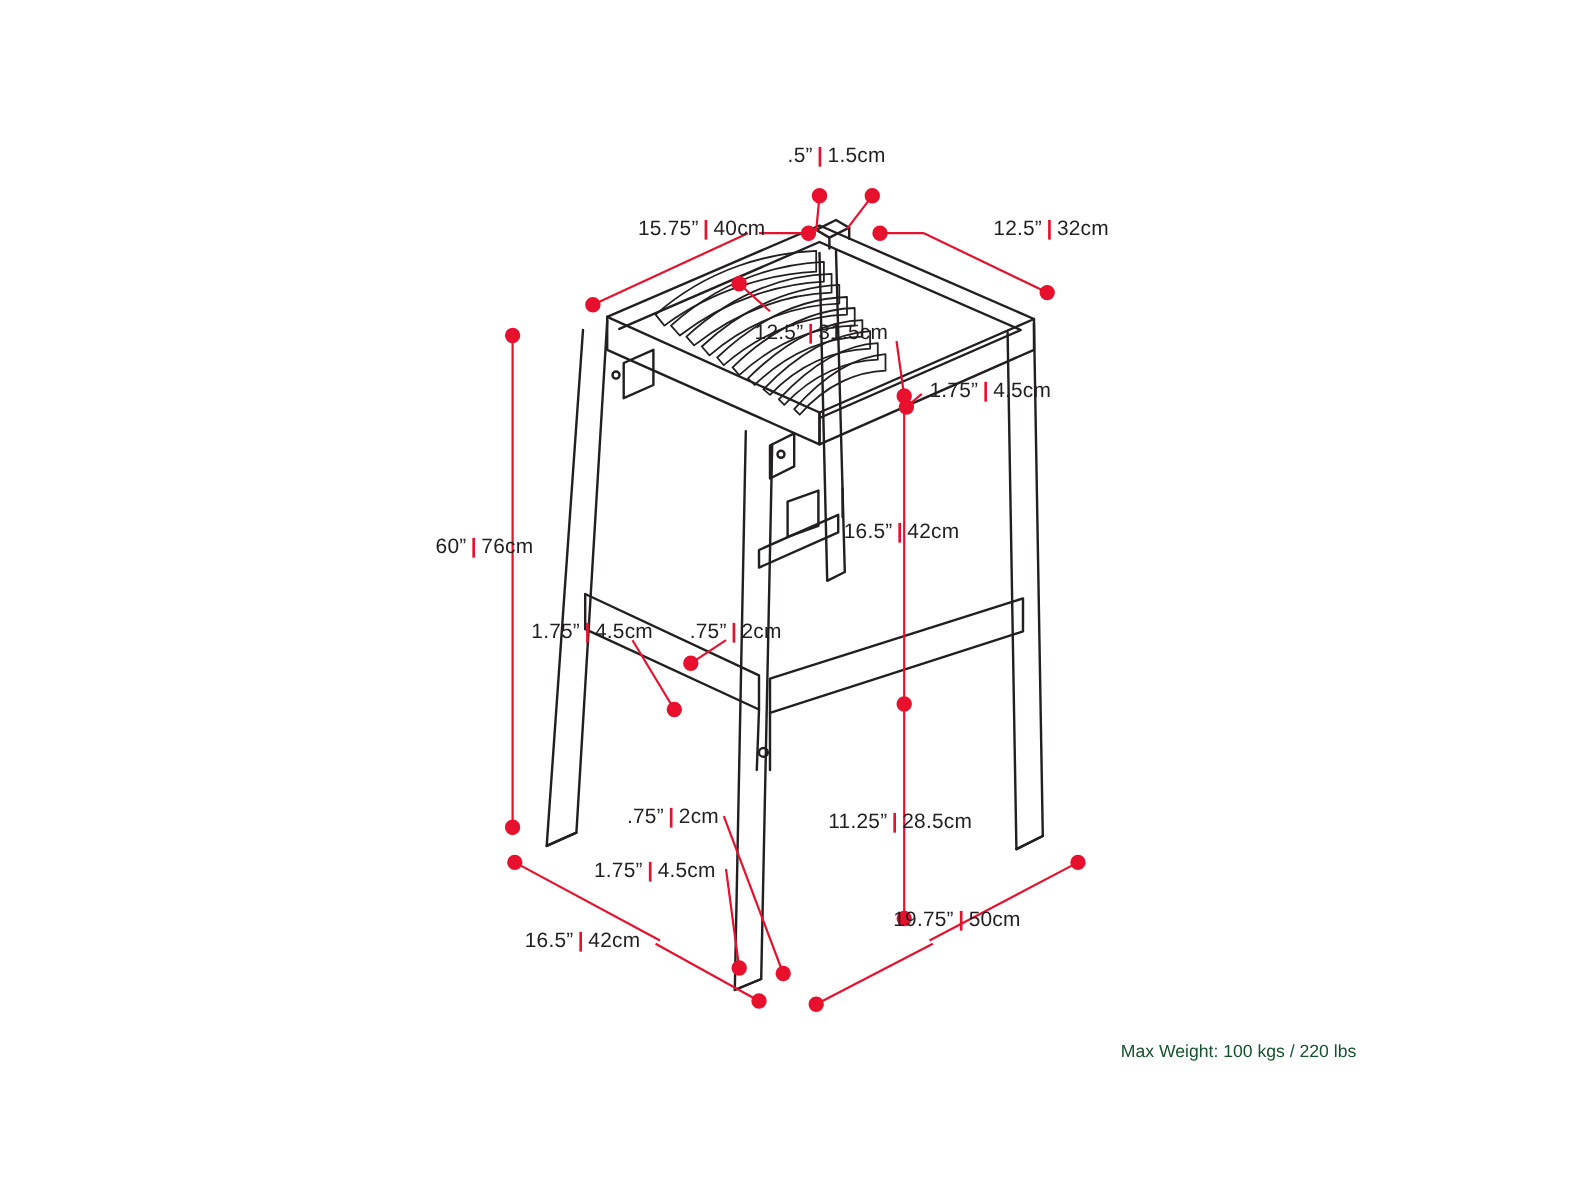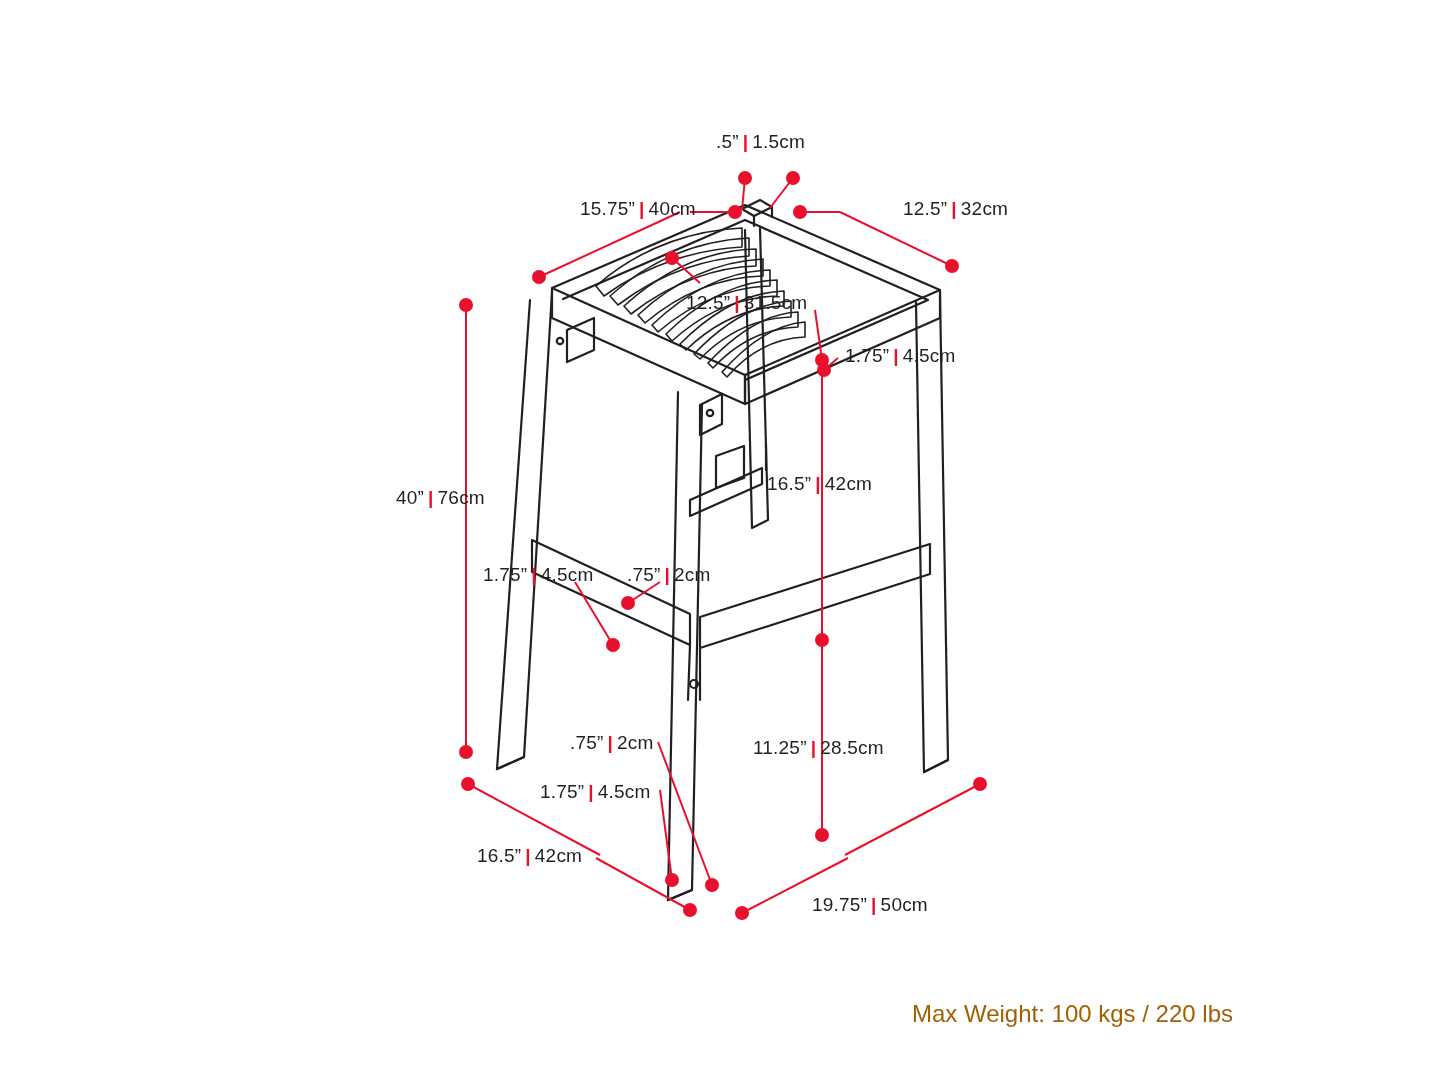--- a/index.html
+++ b/index.html
@@ -37,23 +37,23 @@
     color: #e8112d;
     font-weight: 700;
     padding: 0 4px;
   }
   .dim-label .imp, .dim-label .met {
     color: #231f20;
   }
   #max-weight {
     position: absolute;
     right: 212px;
-    top: 1000px;
-    font-size: 24px;
-    color: #a16207;
+    top: 948px;
+    font-size: 16px;
+    color: #14532d;
     white-space: nowrap;
   }
 </style>
 </head>
 <body>
 
 <div id="stage">
 
   <svg id="drawing" viewBox="0 0 1445 1084" xmlns="http://www.w3.org/2000/svg">
     <g fill="none" stroke="#231f20" stroke-width="2.2" stroke-linejoin="round" stroke-linecap="round">
@@ -187,21 +187,21 @@
 
   <div class="dim-label" style="left:670px; top:292px;margin-left:16px;">
     <span class="imp">12.5”</span><span class="sep">|</span><span class="met">31.5cm</span>
   </div>
 
   <div class="dim-label" style="left:845px; top:345px;">
     <span class="imp">1.75”</span><span class="sep">|</span><span class="met">4.5cm</span>
   </div>
 
   <div class="dim-label" style="left:396px; top:487px;">
-    <span class="imp">40”</span><span class="sep">|</span><span class="met">76cm</span>
+    <span class="imp">60”</span><span class="sep">|</span><span class="met">76cm</span>
   </div>
 
   <div class="dim-label" style="left:767px; top:473px;">
     <span class="imp">16.5”</span><span class="sep">|</span><span class="met">42cm</span>
   </div>
 
   <div class="dim-label" style="left:483px; top:564px;">
     <span class="imp">1.75”</span><span class="sep">|</span><span class="met">4.5cm</span>
   </div>
 
@@ -218,19 +218,19 @@
   </div>
 
   <div class="dim-label" style="left:540px; top:781px;">
     <span class="imp">1.75”</span><span class="sep">|</span><span class="met">4.5cm</span>
   </div>
 
   <div class="dim-label" style="left:477px; top:845px;">
     <span class="imp">16.5”</span><span class="sep">|</span><span class="met">42cm</span>
   </div>
 
-  <div class="dim-label" style="left:812px; top:894px;">
+  <div class="dim-label" style="left:812px; top:826px;">
     <span class="imp">19.75”</span><span class="sep">|</span><span class="met">50cm</span>
   </div>
 
   <div id="max-weight">Max Weight: 100 kgs / 220 lbs</div>
 
 </div>
 
 </body></html>

